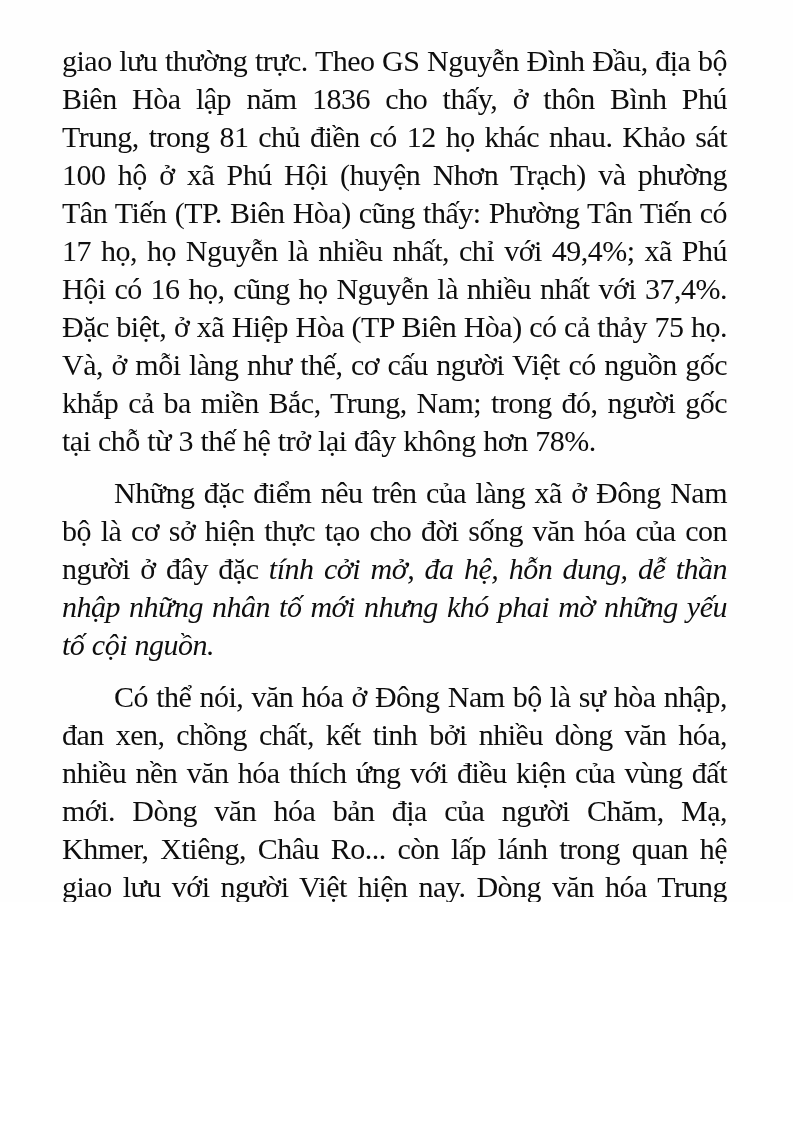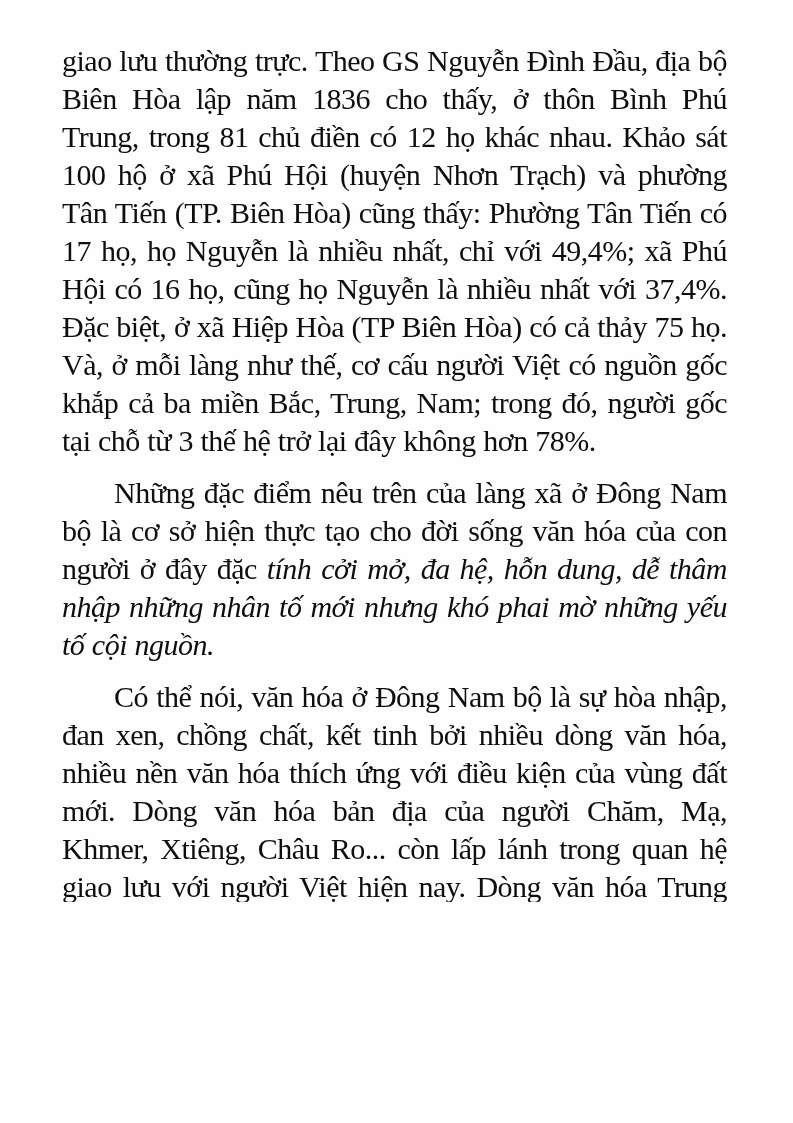--- a/index.html
+++ b/index.html
@@ -52,20 +52,20 @@
   }
 </style>
 </head>
 <body>
 
 <div class="page">
   <div class="text-block">
 
     <p class="para"><span>giao lưu thường trực. Theo GS Nguyễn Đình Đầu, địa bộ Biên Hòa lập năm 1836 cho thấy, ở thôn Bình Phú Trung, trong 81 chủ điền có 12 họ khác nhau. Khảo sát 100 hộ ở xã Phú Hội (huyện Nhơn Trạch) và phường Tân Tiến (TP. Biên Hòa) cũng thấy: Phường Tân Tiến có 17 họ, họ Nguyễn là nhiều nhất, chỉ với 49,4%; xã Phú Hội có 16 họ, cũng họ Nguyễn là nhiều nhất với 37,4%. Đặc biệt, ở xã Hiệp Hòa (TP Biên Hòa) có cả thảy 75 họ. Và, ở mỗi làng như thế, cơ cấu người Việt có nguồn gốc khắp cả ba miền Bắc, Trung, Nam; trong đó, người gốc tại chỗ từ 3 thế hệ trở lại đây không hơn 78%.</span></p>
 
-    <p class="para indent"><span>Những đặc điểm nêu trên của làng xã ở Đông Nam bộ là cơ sở hiện thực tạo cho đời sống văn hóa của con người ở đây đặc </span><em class="ital">tính cởi mở, đa hệ, hỗn dung, dễ thâm nhập những nhân tố mới nhưng khó phai mờ những yếu tố cội nguồn.</em></p>
+    <p class="para indent"><span>Những đặc điểm nêu trên của làng xã ở Đông Nam bộ là cơ sở hiện thực tạo cho đời sống văn hóa của con người ở đây đặc </span><em class="ital">tính cởi mở, đa hệ, hỗn dung, dễ thần nhập những nhân tố mới nhưng khó phai mờ những yếu tố cội nguồn.</em></p>
 
     <p class="para indent continues"><span>Có thể nói, văn hóa ở Đông Nam bộ là sự hòa nhập, đan xen, chồng chất, kết tinh bởi nhiều dòng văn hóa, nhiều nền văn hóa thích ứng với điều kiện của vùng đất mới. Dòng văn hóa bản địa của người Chăm, Mạ, Khmer, Xtiêng, Châu Ro... còn lấp lánh trong quan hệ giao lưu với người Việt hiện nay. Dòng văn hóa Trung bộ, Bắc bộ – tài sản tinh thần người Việt mang theo vẫn liền mạch trong huyết quản, nhưng đến vùng đất mới đã có sự biến đổi cho phù hợp với quan hệ và</span></p>
 
   </div>
 
   <div class="page-number">55</div>
 </div>
 
 </body></html>

